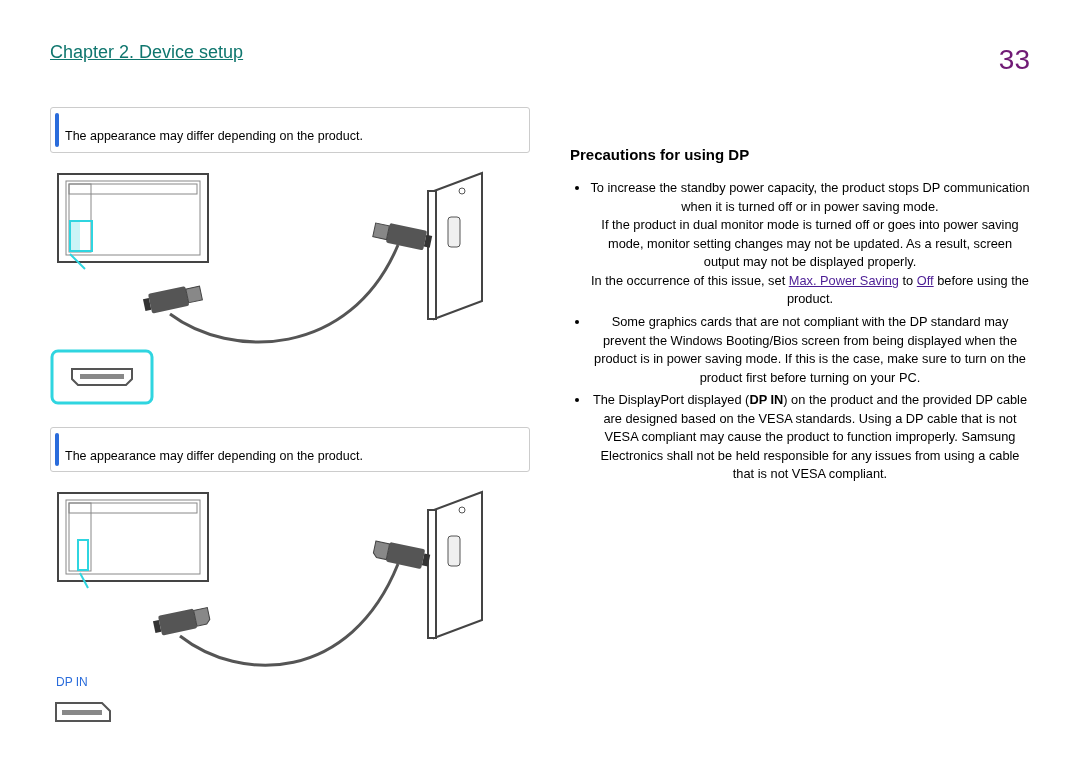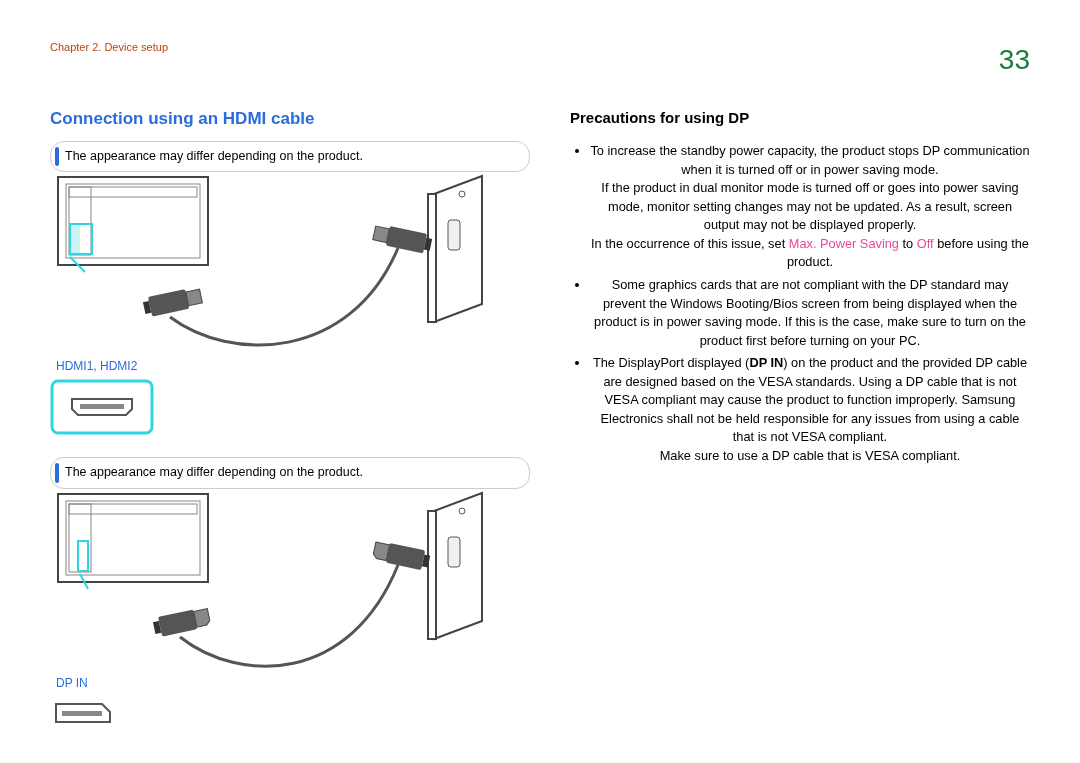--- a/index.html
+++ b/index.html
@@ -14,47 +14,48 @@
     font-size: 13px;
     line-height: 1.4;
   }
   .header {
     display: flex;
     justify-content: space-between;
     align-items: flex-start;
     margin-bottom: 28px;
   }
   .chapter {
-    color: #c2410c;
-    font-size: 11px;
+    color: #0f766e;
+    font-size: 18px;
+    text-decoration: underline;
   }
   .page-num {
-    color: #15803d;
+    color: #701a75;
     font-size: 28px;
     font-weight: 400;
   }
   .columns {
     display: flex;
     gap: 40px;
   }
   .left-col { width: 480px; }
   .right-col { flex: 1; }
   .section-title {
     color: #2a6cdb;
     font-size: 17px;
     font-weight: 600;
     margin-bottom: 10px;
   }
   .note-box {
     border: 1px solid #ccc;
-    border-radius: 14px;
-    padding: 6px 10px 6px 14px;
+    border-radius: 3px;
+    padding: 20px 10px 6px 14px;
     position: relative;
     font-size: 12.5px;
-    margin-bottom: 0;
+    margin-bottom: 16px;
   }
   .note-box::before {
     content: "";
     position: absolute;
     left: 4px; top: 5px; bottom: 5px;
     width: 4px;
     background: #2a6cdb;
     border-radius: 2px;
   }
   .figure {
@@ -64,47 +65,47 @@
   .figure svg { display: block; }
   .port-label {
     color: #2a6cdb;
     font-size: 12px;
     margin: 6px 0 4px 6px;
   }
   .sub-title {
     font-size: 15px;
     font-weight: 700;
     margin-bottom: 14px;
+    margin-top: 37px;
   }
   .bullets {
     list-style: disc;
     padding-left: 20px;
   }
   .bullets li {
     margin-bottom: 4px;
     font-size: 12.8px;
     line-height: 1.45;
     text-align: center;
   }
-  .inline-accent { color: #ec4899; }
+  .inline-accent { color: #4c1d95; text-decoration: underline; }
   .inline-bold { font-weight: 700; }
   .second-section { margin-top: 6px; }
 </style>
 </head>
 <body>
 
 <div class="header">
   <div class="chapter">Chapter 2. Device setup</div>
   <div class="page-num">33</div>
 </div>
 
 <div class="columns">
   <div class="left-col">
 
-    <div class="section-title">Connection using an HDMI cable</div>
     <div class="note-box">The appearance may differ depending on the product.</div>
 
     <div class="figure">
       <svg width="460" height="180" viewBox="0 0 460 180">
 
         <rect x="8" y="5" width="150" height="88" fill="#fff" stroke="#444" stroke-width="2"></rect>
         <rect x="16" y="12" width="134" height="74" fill="none" stroke="#888" stroke-width="1"></rect>
         <rect x="19" y="15" width="22" height="68" fill="none" stroke="#888"></rect>
         <rect x="19" y="15" width="128" height="10" fill="none" stroke="#888"></rect>
 
@@ -124,21 +125,20 @@
           <rect x="-14" y="3" width="14" height="14" fill="#888" stroke="#444"></rect>
           <rect x="38" y="4" width="6" height="12" fill="#333"></rect>
         </g>
 
         <g transform="translate(98,125) rotate(-12)">
           <rect x="0" y="0" width="38" height="20" rx="2" fill="#555"></rect>
           <rect x="38" y="3" width="14" height="14" fill="#888" stroke="#444"></rect>
           <rect x="-6" y="4" width="6" height="12" fill="#333"></rect>
         </g>
       </svg>
-      <div class="port-label">HDMI1, HDMI2</div>
       <svg width="120" height="56" viewBox="0 0 120 56">
         <rect x="2" y="2" width="100" height="52" rx="6" fill="#fff" stroke="#2fd5e0" stroke-width="3"></rect>
         <path d="M22 20 h60 v10 l-6 6 h-48 l-6 -6 z" fill="#fff" stroke="#555" stroke-width="2"></path>
         <rect x="30" y="25" width="44" height="5" fill="#888"></rect>
       </svg>
     </div>
 
     <div class="second-section">
       <div class="note-box">The appearance may differ depending on the product.</div>
 
@@ -187,17 +187,16 @@
       <li>
         <span>To increase the standby power capacity, the product stops DP communication when it is turned off or in power saving mode.</span><br>
         <span>If the product in dual monitor mode is turned off or goes into power saving mode, monitor setting changes may not be updated. As a result, screen output may not be displayed properly.</span><br>
         <span>In the occurrence of this issue, set </span><span class="inline-accent">Max. Power Saving</span><span> to </span><span class="inline-accent">Off</span><span> before using the product.</span>
       </li>
       <li>
         <span>Some graphics cards that are not compliant with the DP standard may prevent the Windows Booting/Bios screen from being displayed when the product is in power saving mode. If this is the case, make sure to turn on the product first before turning on your PC.</span>
       </li>
       <li>
         <span>The DisplayPort displayed (</span><span class="inline-bold">DP IN</span><span>) on the product and the provided DP cable are designed based on the VESA standards. Using a DP cable that is not VESA compliant may cause the product to function improperly. Samsung Electronics shall not be held responsible for any issues from using a cable that is not VESA compliant.</span><br>
-        <span>Make sure to use a DP cable that is VESA compliant.</span>
       </li>
     </ul>
   </div>
 </div>
 
 </body></html>

